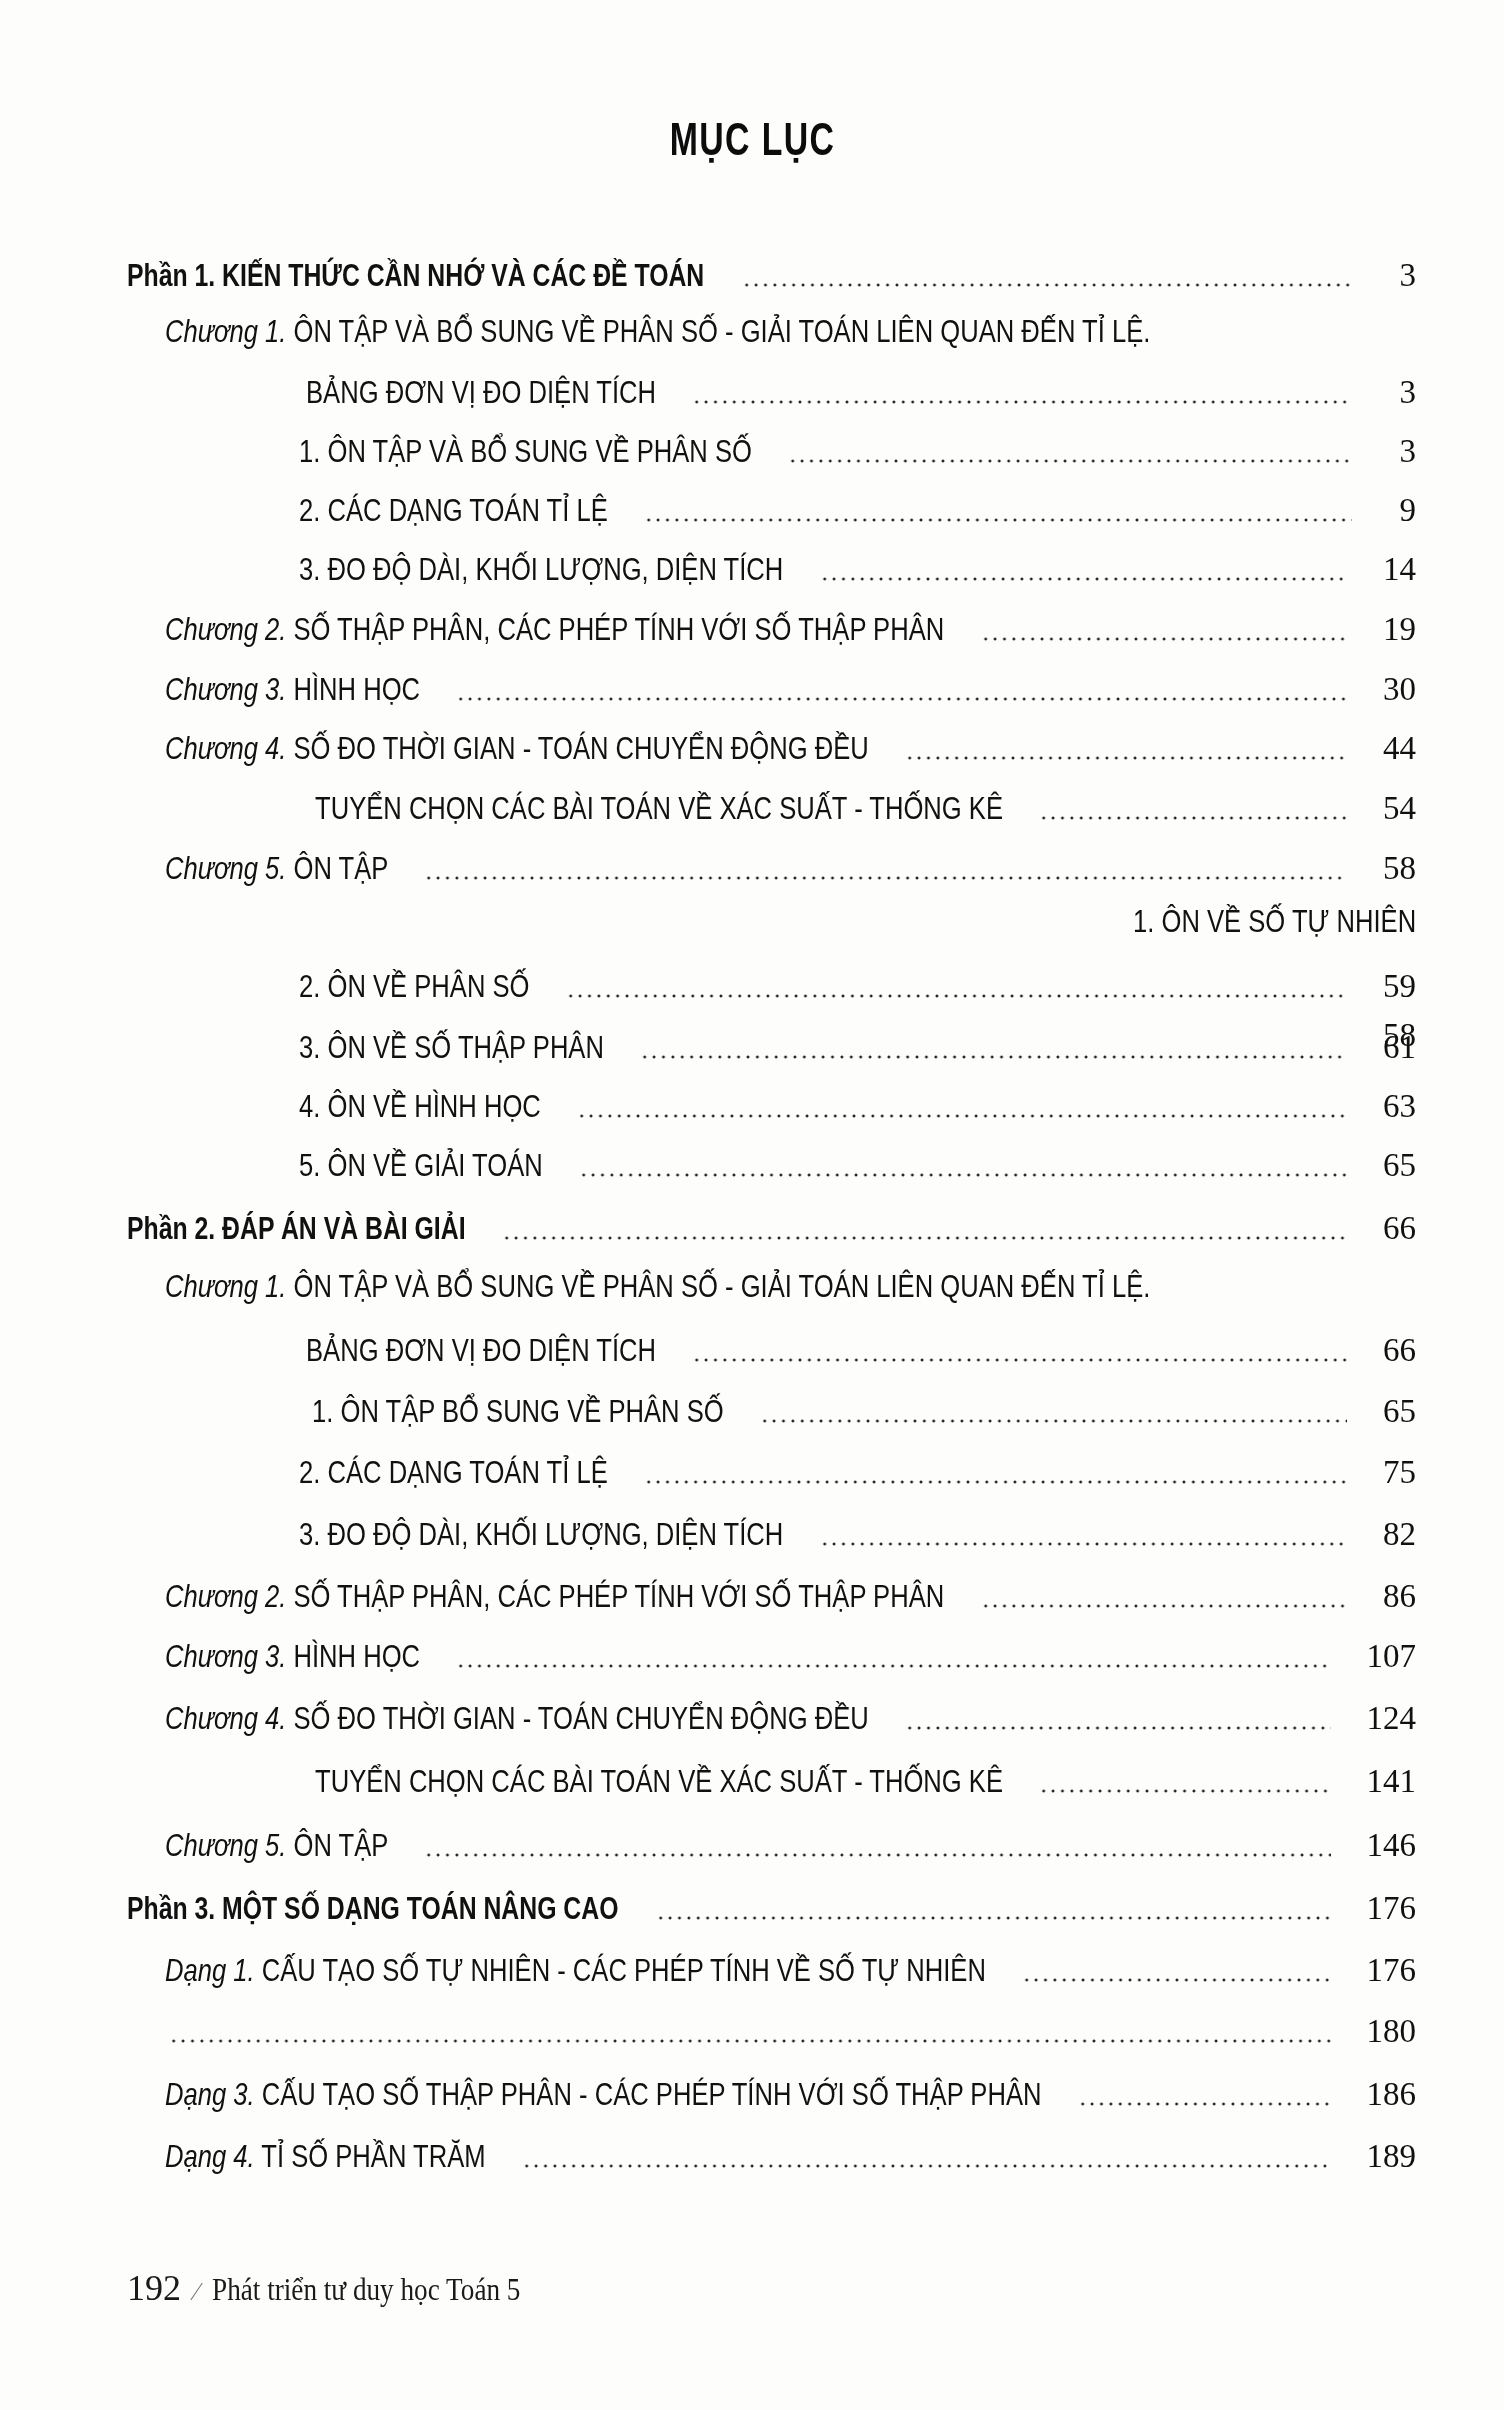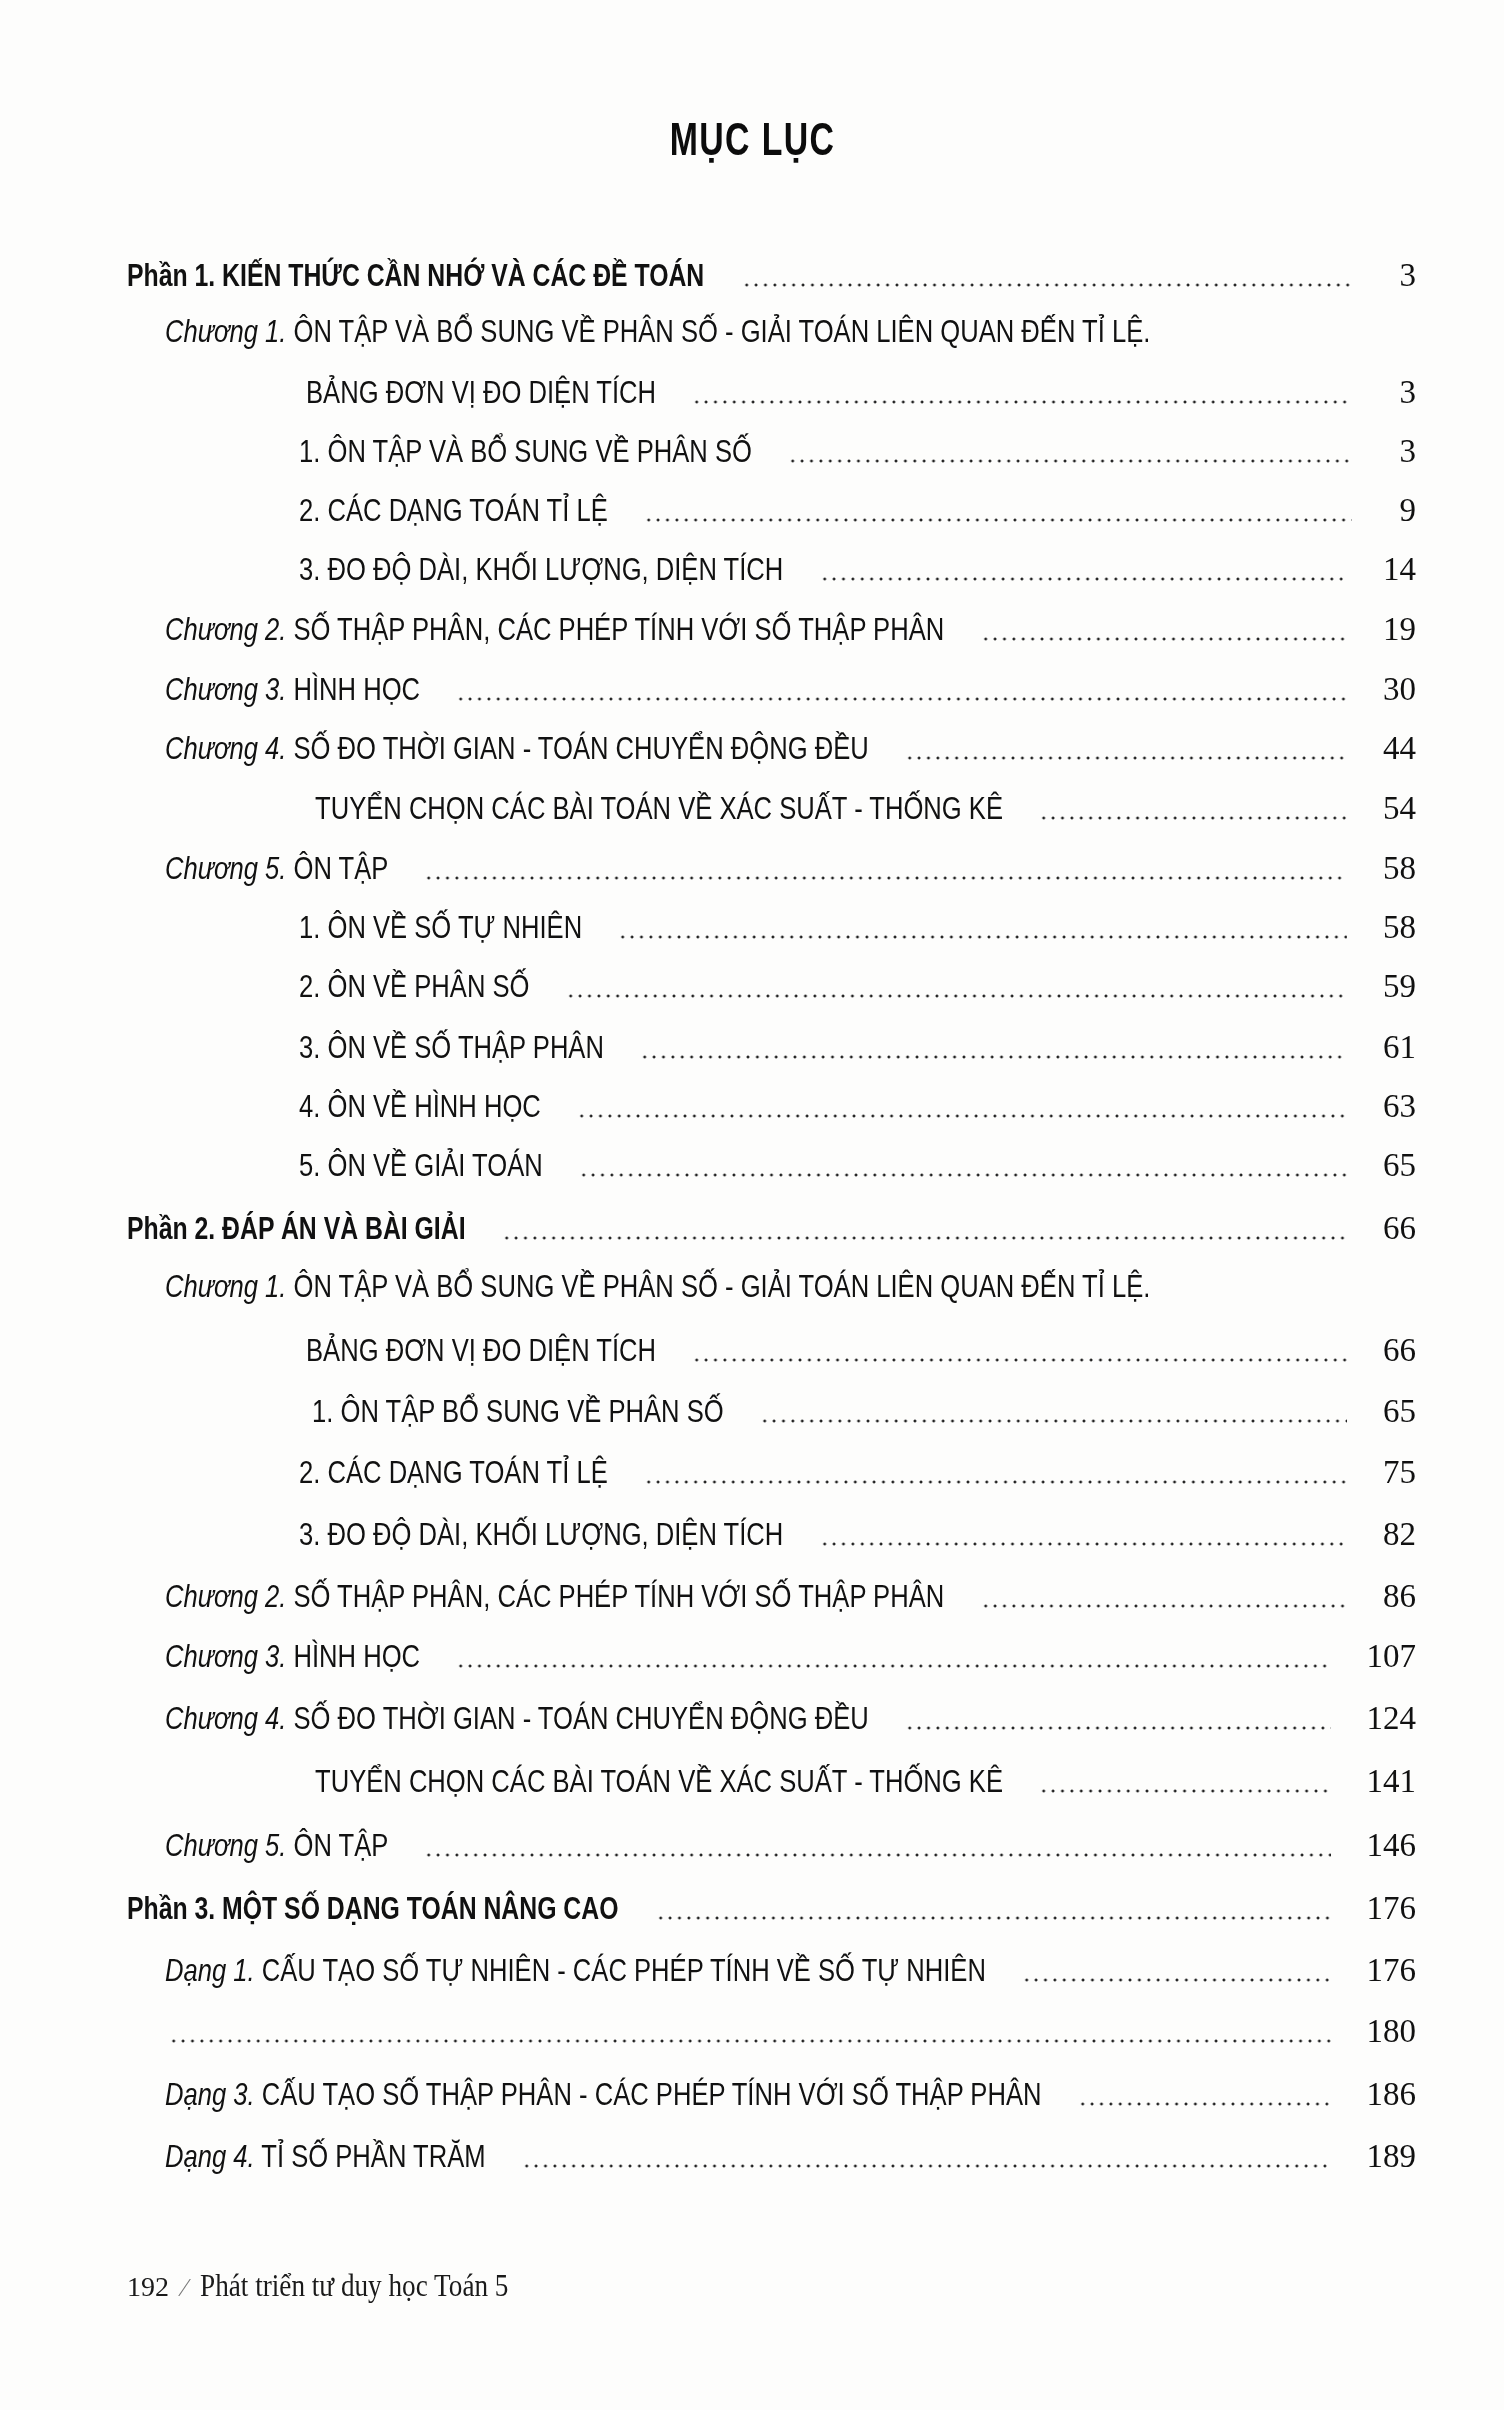--- a/index.html
+++ b/index.html
@@ -31,21 +31,21 @@
     flex:0 0 auto; font-family:"Liberation Serif", serif; font-size:33px; line-height:41px;
     text-align:right; min-width:28px;
   }
   .part .label { font-weight:bold; font-size:31px; }
   .ital { font-style:italic; }
   .cond { display:inline-block; transform:scaleX(0.80); transform-origin:left bottom; }
   .footer {
     position:absolute; left:127px; top:2267px; font-family:"Liberation Serif", serif;
     font-size:32px; color:#1a1a1a;
   }
-  .footer .num { font-size:28px; }
+  .footer .num { font-size:36px; }
   .footer .sep { font-size:24.5px; color:#777; margin:0 5.6px; }
   .footer .book { display:inline-block; transform:scaleX(0.85); transform-origin:left; }
 </style>
 </head>
 <body>
 
 <div class="title">MỤC LỤC</div>
 
 <div id="toc">
     <div class="row part" style="left: 127px; top: 249px;">
@@ -96,21 +96,21 @@
     <div class="row continuation" style="left: 315px; top: 782px;">
       <span class="label-wrap" style="width: 688px;"><span class="label cond"><span>TUYỂN CHỌN CÁC BÀI TOÁN VỀ XÁC SUẤT - THỐNG KÊ</span></span></span>
       <span class="leader"></span>
       <span class="page">54</span>
     </div>
     <div class="row chapter" style="left: 165px; top: 842px;">
       <span class="label-wrap" style="width: 223px;"><span class="label cond"><span class="ital">Chương 5.</span> <span>ÔN TẬP</span></span></span>
       <span class="leader"></span>
       <span class="page">58</span>
     </div>
-    <div class="row section" style="left: 299px; top: 901px;">
+    <div class="row section" style="left: 299px; top: 901px; flex-direction: column;">
       <span class="label-wrap" style="width: 283px;"><span class="label cond"><span>1. ÔN VỀ SỐ TỰ NHIÊN</span></span></span>
       <span class="leader"></span>
       <span class="page">58</span>
     </div>
     <div class="row section" style="left: 299px; top: 960px;">
       <span class="label-wrap" style="width: 231px;"><span class="label cond"><span>2. ÔN VỀ PHÂN SỐ</span></span></span>
       <span class="leader"></span>
       <span class="page">59</span>
     </div>
     <div class="row section" style="left: 299px; top: 1021px;">

